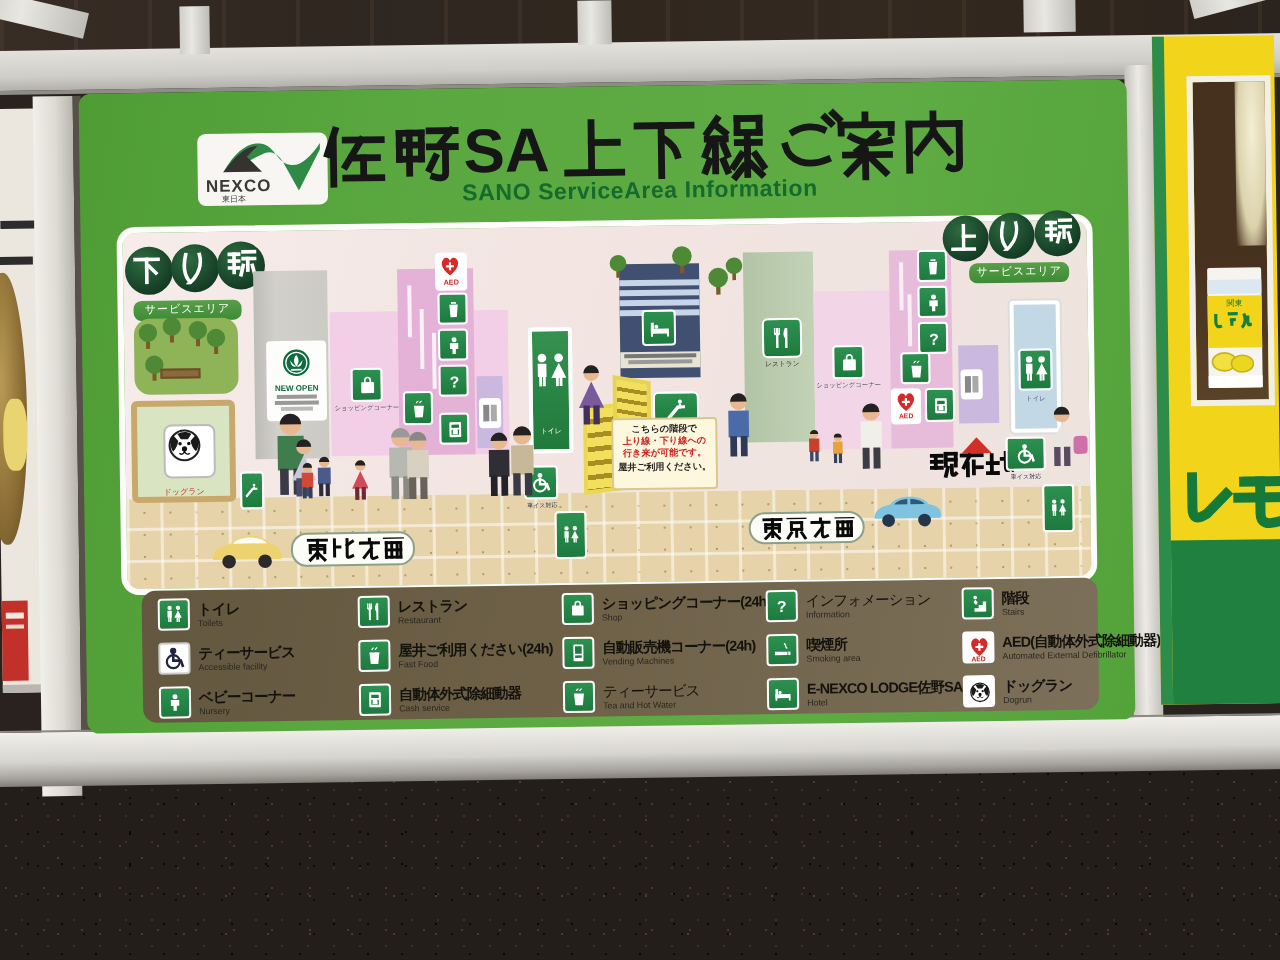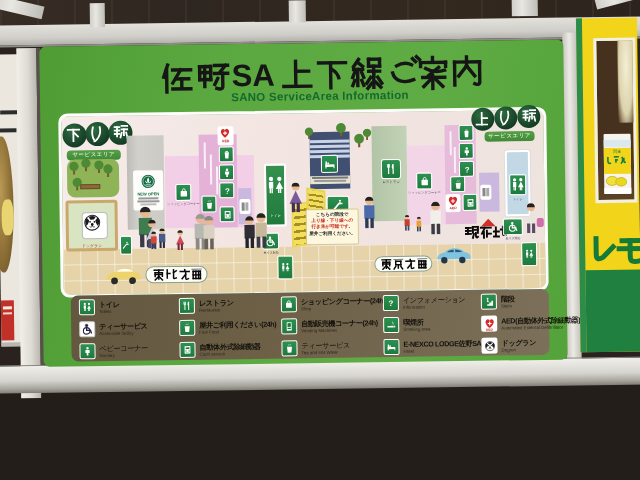--- a/index.html
+++ b/index.html
@@ -52,20 +52,28 @@
 <div class="ab" style="left:0;top:246px;width:13px;height:40px;background:#c23129"></div>
 <div class="ab" style="left:2px;top:252px;width:9px;height:3px;background:#f5e9e0"></div>
 <div class="ab" style="left:2px;top:258px;width:9px;height:2px;background:#f0d9cc"></div>
 <div class="ab" style="left:0;top:288px;width:20px;height:4px;background:#b9b7b0"></div>
 </div>
     <div id="post-l" class="ab"></div>
     <div id="gap-l" class="ab"></div>
     <div id="post-r" class="ab"></div>
     <div id="rail" class="ab"></div>
     <div id="sign" class="ab">
+      <div class="ab" style="left:59px;top:21px;width:65px;height:36px;background:#f7f6f2;border-radius:4px">
+<svg class="ab" style="left:10px;top:2px" width="53" height="28" viewBox="0 0 48 26">
+<path d="M2,16 C8,6 14,2 20,3 C26,4 27,12 33,13 C38,14 43,9 47,3 L47,6 L37,25 L30,12 C27,7 24,6 20,8 C15,10 10,14 2,16 Z" fill="#2e8a44"></path>
+<path d="M2,16 C8,8 13,4 18,4 L13,9 L20,16 L8,16 Z" fill="#35332f"></path>
+</svg>
+<div class="t" style="left:4px;top:21px;width:38px;font-size:8.5px;font-weight:bold;color:#3c3a38;letter-spacing:0.5px">NEXCO</div>
+<div class="t" style="left:12px;top:30px;width:22px;font-size:4px;color:#444">東日本</div>
+</div>
       <svg class="ab" style="left:119px;top:11px" width="350" height="40" viewBox="0 0 350 40">
         <g transform="translate(2,3) scale(1)" stroke="#161616" stroke-width="3.4" fill="none" stroke-linecap="square">
           <path d="M7,6 L3,18"></path>
           <path d="M6,11 V33"></path>
           <path d="M12,11 H30"></path>
           <path d="M20,11 L12,24"></path>
           <path d="M15,20 H28"></path>
           <path d="M21,20 V29"></path>
           <path d="M12,30 H30"></path>
         </g>
@@ -776,21 +784,21 @@
           <path d="M10,6 V13 H17 L19,19" stroke="#224" stroke-width="2.4" fill="none"></path>
         </g>
       </svg>
       <div class="t" style="left:56px;top:276px;font-size:7.2px;font-weight:bold;color:#14120c;letter-spacing:-0.4px">ティーサービス</div>
       <div class="t" style="left:56px;top:284.5px;font-size:4.4px;color:#2a2820">Accessible facility</div>
       <div class="gi" style="left:36px;top:297px;width:16px;height:16px;border-radius:2px">
         <svg style="position:absolute;left:2px;top:2px" width="10" height="10" viewBox="0 0 24 24">
           <use href="#i-baby"></use>
         </svg>
       </div>
-      <div class="t" style="left:56px;top:298px;font-size:7.2px;font-weight:normal;color:#14120c;letter-spacing:-0.4px">ベビーコーナー</div>
+      <div class="t" style="left:56px;top:298px;font-size:7.2px;font-weight:bold;color:#14120c;letter-spacing:-0.4px">ベビーコーナー</div>
       <div class="t" style="left:56px;top:306.5px;font-size:4.4px;color:#2a2820">Nursery</div>
       <div class="gi" style="left:136px;top:253px;width:16px;height:16px;border-radius:2px">
         <svg style="position:absolute;left:2px;top:2px" width="10" height="10" viewBox="0 0 24 24">
           <use href="#i-fork"></use>
         </svg>
       </div>
       <div class="t" style="left:156px;top:254px;font-size:7.2px;font-weight:bold;color:#14120c;letter-spacing:-0.4px">レストラン</div>
       <div class="t" style="left:156px;top:262.5px;font-size:4.4px;color:#2a2820">Restaurant</div>
       <div class="gi" style="left:136px;top:275px;width:16px;height:16px;border-radius:2px">
         <svg style="position:absolute;left:2px;top:2px" width="10" height="10" viewBox="0 0 24 24">

